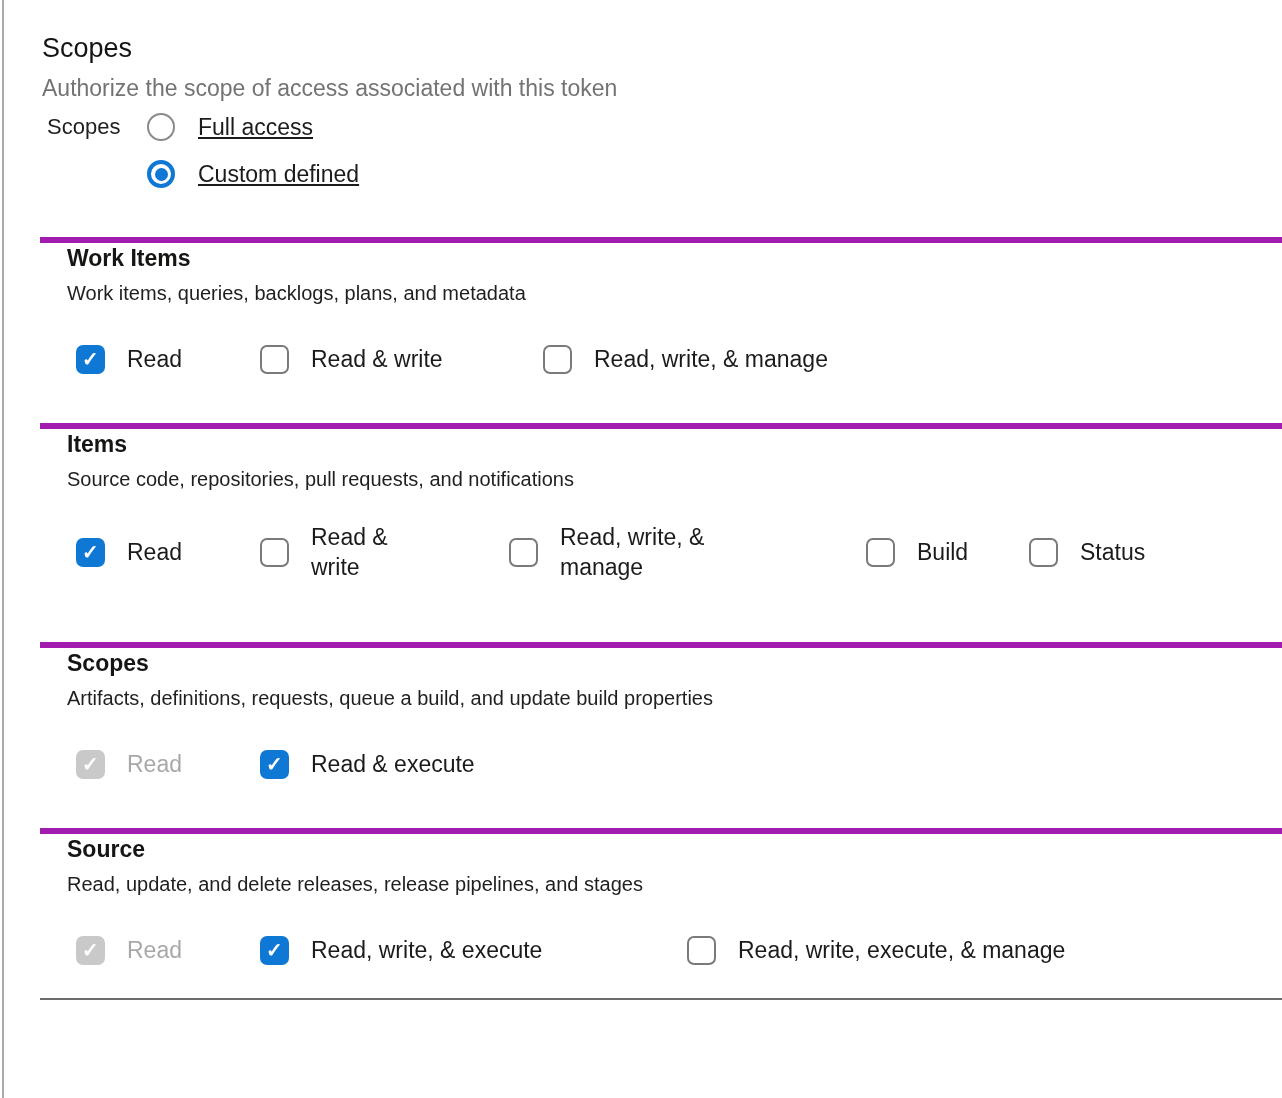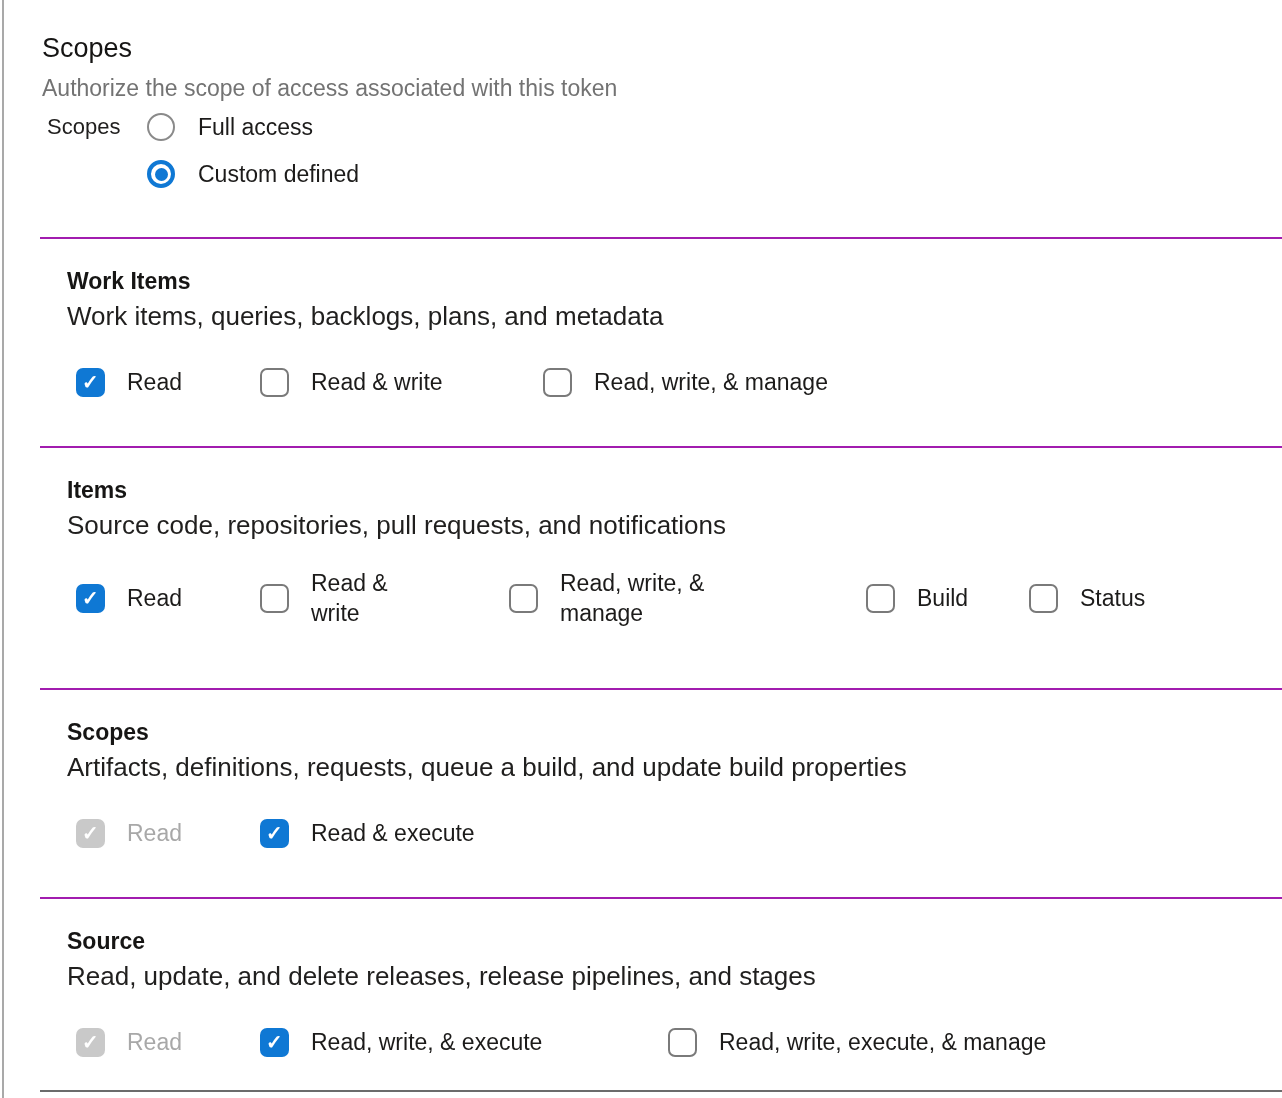--- a/index.html
+++ b/index.html
@@ -6,33 +6,33 @@
   html,body { width:1282px; height:1098px; background:#ffffff; overflow:hidden;
     font-family:"Liberation Sans", sans-serif; color:#1c1b1a; }
   .edge-line { position:absolute; left:2px; top:0; width:2px; height:1098px; background:#a9a9a9; }
 
   
   .header { padding:30px 0 0 42px; margin-bottom:48px; }
   .page-title { font-size:27px; font-weight:500; line-height:36px; color:#161514; }
   .page-subtitle { font-size:23px; line-height:32px; margin-top:6px; color:#737373; }
   .scope-selector { display:flex; margin-top:8px; margin-left:5px; }
   .scope-selector-label { font-size:22px; line-height:30px; width:100px; color:#201f1e; }
-  .radio-group { display:flex; flex-direction:column; gap:17px; }
+  .radio-group { display:flex; flex-direction:column; gap:17px;text-decoration:underline; }
   .radio-option { display:flex; align-items:center; gap:23px; cursor:pointer; }
   .radio { width:28px; height:28px; border-radius:50%; border:2px solid #8a8a8a; background:#fff;
     display:flex; align-items:center; justify-content:center; flex:0 0 28px; }
   .radio-option.selected .radio { border:4px solid #0f78d4; }
   .radio-dot { display:none; width:13px; height:13px; border-radius:50%; background:#0f78d4; }
   .radio-option.selected .radio-dot { display:block; }
   .radio-label { font-size:23px; line-height:30px; }
 
   
-  .section { margin-left:40px; border-top:2px solid #a21caf; padding-left:27px; padding-top:27px; }
+  .section { margin-left:40px; border-top:6px solid #a21caf; padding-left:27px; }
   .section-title { font-size:23px; font-weight:700; line-height:30px; color:#161514; }
-  .section-desc { font-size:26px; line-height:30px; margin-top:5px; color:#201f1e; }
+  .section-desc { font-size:20px; line-height:30px; margin-top:5px; color:#201f1e; }
   .opt-row { position:relative; }
   .opt { position:absolute; top:0; height:100%; display:flex; align-items:center; gap:22px; cursor:pointer; }
   .cb { width:29px; height:29px; border-radius:7px; flex:0 0 29px;
     display:flex; align-items:center; justify-content:center;
     font-size:20px; font-weight:700; color:#ffffff; }
   .opt.unchecked .cb { background:#ffffff; border:2px solid #7a7a7a; }
   .opt.checked .cb { background:#0f78d4; }
   .opt.checked-disabled .cb { background:#c9c9c9; }
   .opt-label { font-size:23px; line-height:30px; color:#1c1b1a; }
   .opt.checked-disabled .opt-label { color:#a8a8a8; }
@@ -136,20 +136,20 @@
   <div class="section-desc">Read, update, and delete releases, release pipelines, and stages</div>
   <div class="opt-row">
       <div class="opt checked-disabled" style="left: 9px;">
         <span class="cb">✓</span>
         <span class="opt-label">Read</span>
       </div>
       <div class="opt checked" style="left: 193px;">
         <span class="cb">✓</span>
         <span class="opt-label">Read, write, &amp; execute</span>
       </div>
-      <div class="opt unchecked" style="left: 601px;">
+      <div class="opt unchecked" style="left: 620px;">
         <span class="cb"></span>
         <span class="opt-label">Read, write, execute, &amp; manage</span>
       </div>
     </div>
 </div>
 
 <div class="bottom-divider"></div>
 
 </body></html>

